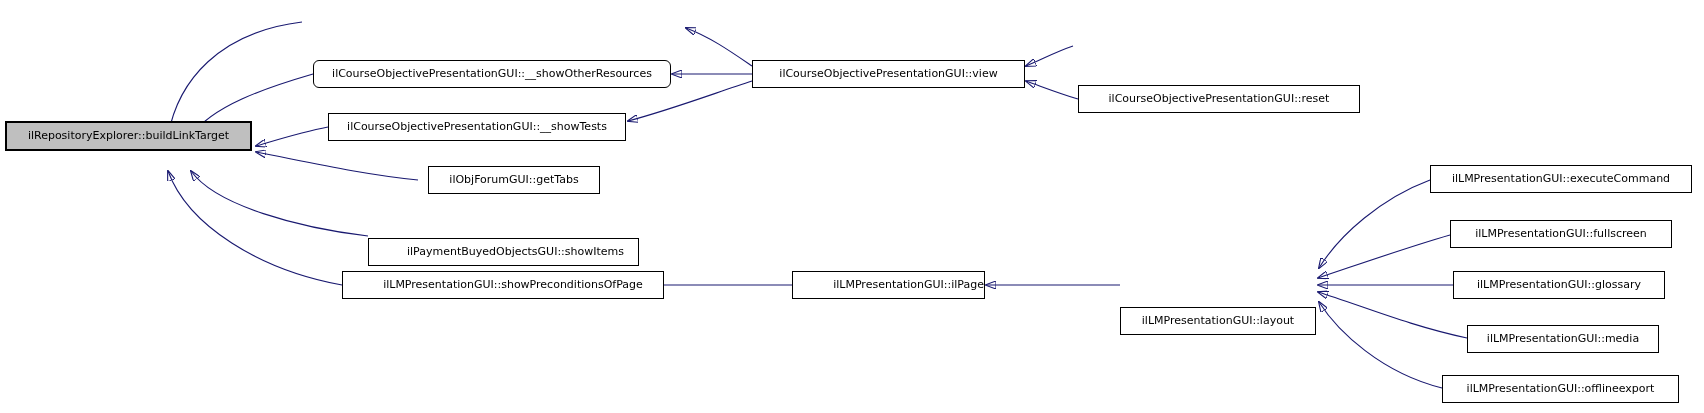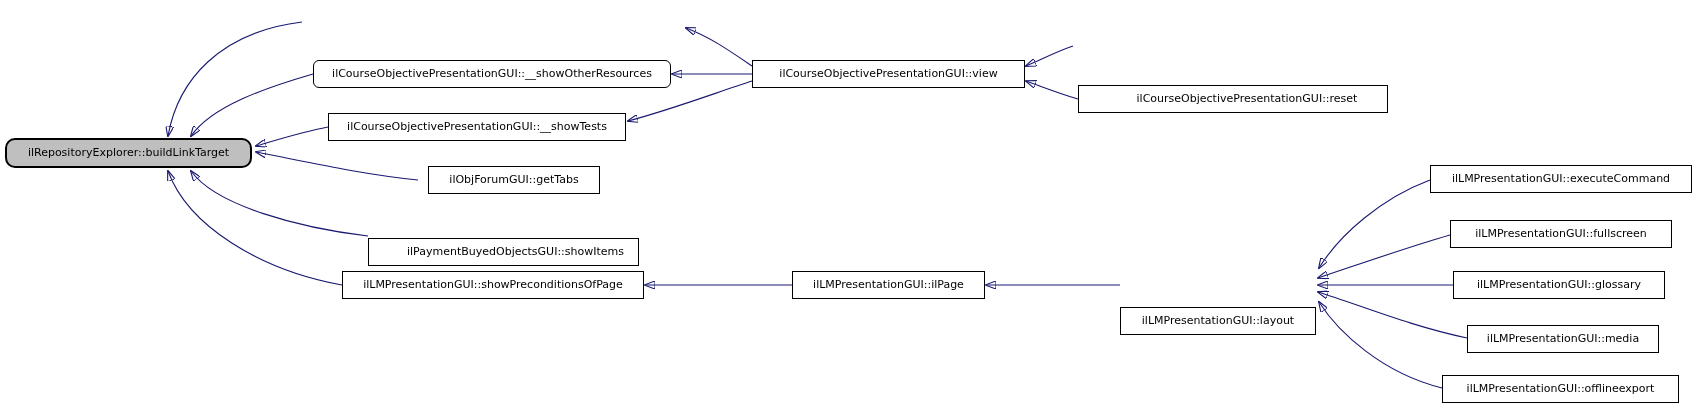--- a/index.html
+++ b/index.html
@@ -55,39 +55,39 @@
     <path d="M1078,99 C1058,93 1043,87 1026,81" marker-end="url(#arrow)"></path>
     <path d="M792,285 L645,285" marker-end="url(#arrow)"></path>
     <path d="M1120,285 L986,285" marker-end="url(#arrow)"></path>
     <path d="M1430,180 C1382,198 1340,234 1319,268" marker-end="url(#arrow)"></path>
     <path d="M1450,235 C1405,248 1360,264 1318,278" marker-end="url(#arrow)"></path>
     <path d="M1453,285 L1318,285" marker-end="url(#arrow)"></path>
     <path d="M1467,338 C1410,326 1360,305 1318,292" marker-end="url(#arrow)"></path>
     <path d="M1442,388 C1382,373 1338,332 1319,302" marker-end="url(#arrow)"></path>
   </svg>
 
-  <div class="node main" style="left:5px;top:138px;width:243px;border-radius:10px;">ilRepositoryExplorer::buildLinkTarget</div>
+  <div class="node main" style="left:5px;top:121px;width:243px;">ilRepositoryExplorer::buildLinkTarget</div>
 
 
   <div class="node" style="left:313px;top:60px;width:356px;border-radius:6px;">ilCourseObjectivePresentationGUI::__showOtherResources</div>
 
   <div class="node" style="left:328px;top:113px;width:296px;">ilCourseObjectivePresentationGUI::__showTests</div>
 
   <div class="node" style="left:428px;top:166px;width:170px;">ilObjForumGUI::getTabs</div>
 
   <div class="node" style="left:368px;top:238px;width:245px;padding-left:24px;">ilPaymentBuyedObjectsGUI::showItems</div>
 
-  <div class="node" style="left:342px;top:271px;width:300px;">ilLMPresentationGUI::showPreconditionsOfPage</div>
+  <div class="node" style="left:342px;top:271px;width:300px;padding-left:20px;">ilLMPresentationGUI::showPreconditionsOfPage</div>
 
   <div class="node" style="left:752px;top:60px;width:271px;">ilCourseObjectivePresentationGUI::view</div>
 
 
-  <div class="node" style="left:1078px;top:85px;width:280px;padding-left:28px;">ilCourseObjectivePresentationGUI::reset</div>
+  <div class="node" style="left:1078px;top:85px;width:280px;">ilCourseObjectivePresentationGUI::reset</div>
 
-  <div class="node" style="left:792px;top:271px;width:191px;">ilLMPresentationGUI::ilPage</div>
+  <div class="node" style="left:792px;top:271px;width:191px;text-align:right;">ilLMPresentationGUI::ilPage</div>
 
   <div class="node" style="left:1120px;top:271px;width:194px;margin-top:36px;">ilLMPresentationGUI::layout</div>
 
   <div class="node" style="left:1430px;top:165px;width:260px;">ilLMPresentationGUI::executeCommand</div>
 
   <div class="node" style="left:1450px;top:220px;width:220px;">ilLMPresentationGUI::fullscreen</div>
 
   <div class="node" style="left:1453px;top:271px;width:210px;">ilLMPresentationGUI::glossary</div>
 
   <div class="node" style="left:1467px;top:325px;width:190px;">ilLMPresentationGUI::media</div>

